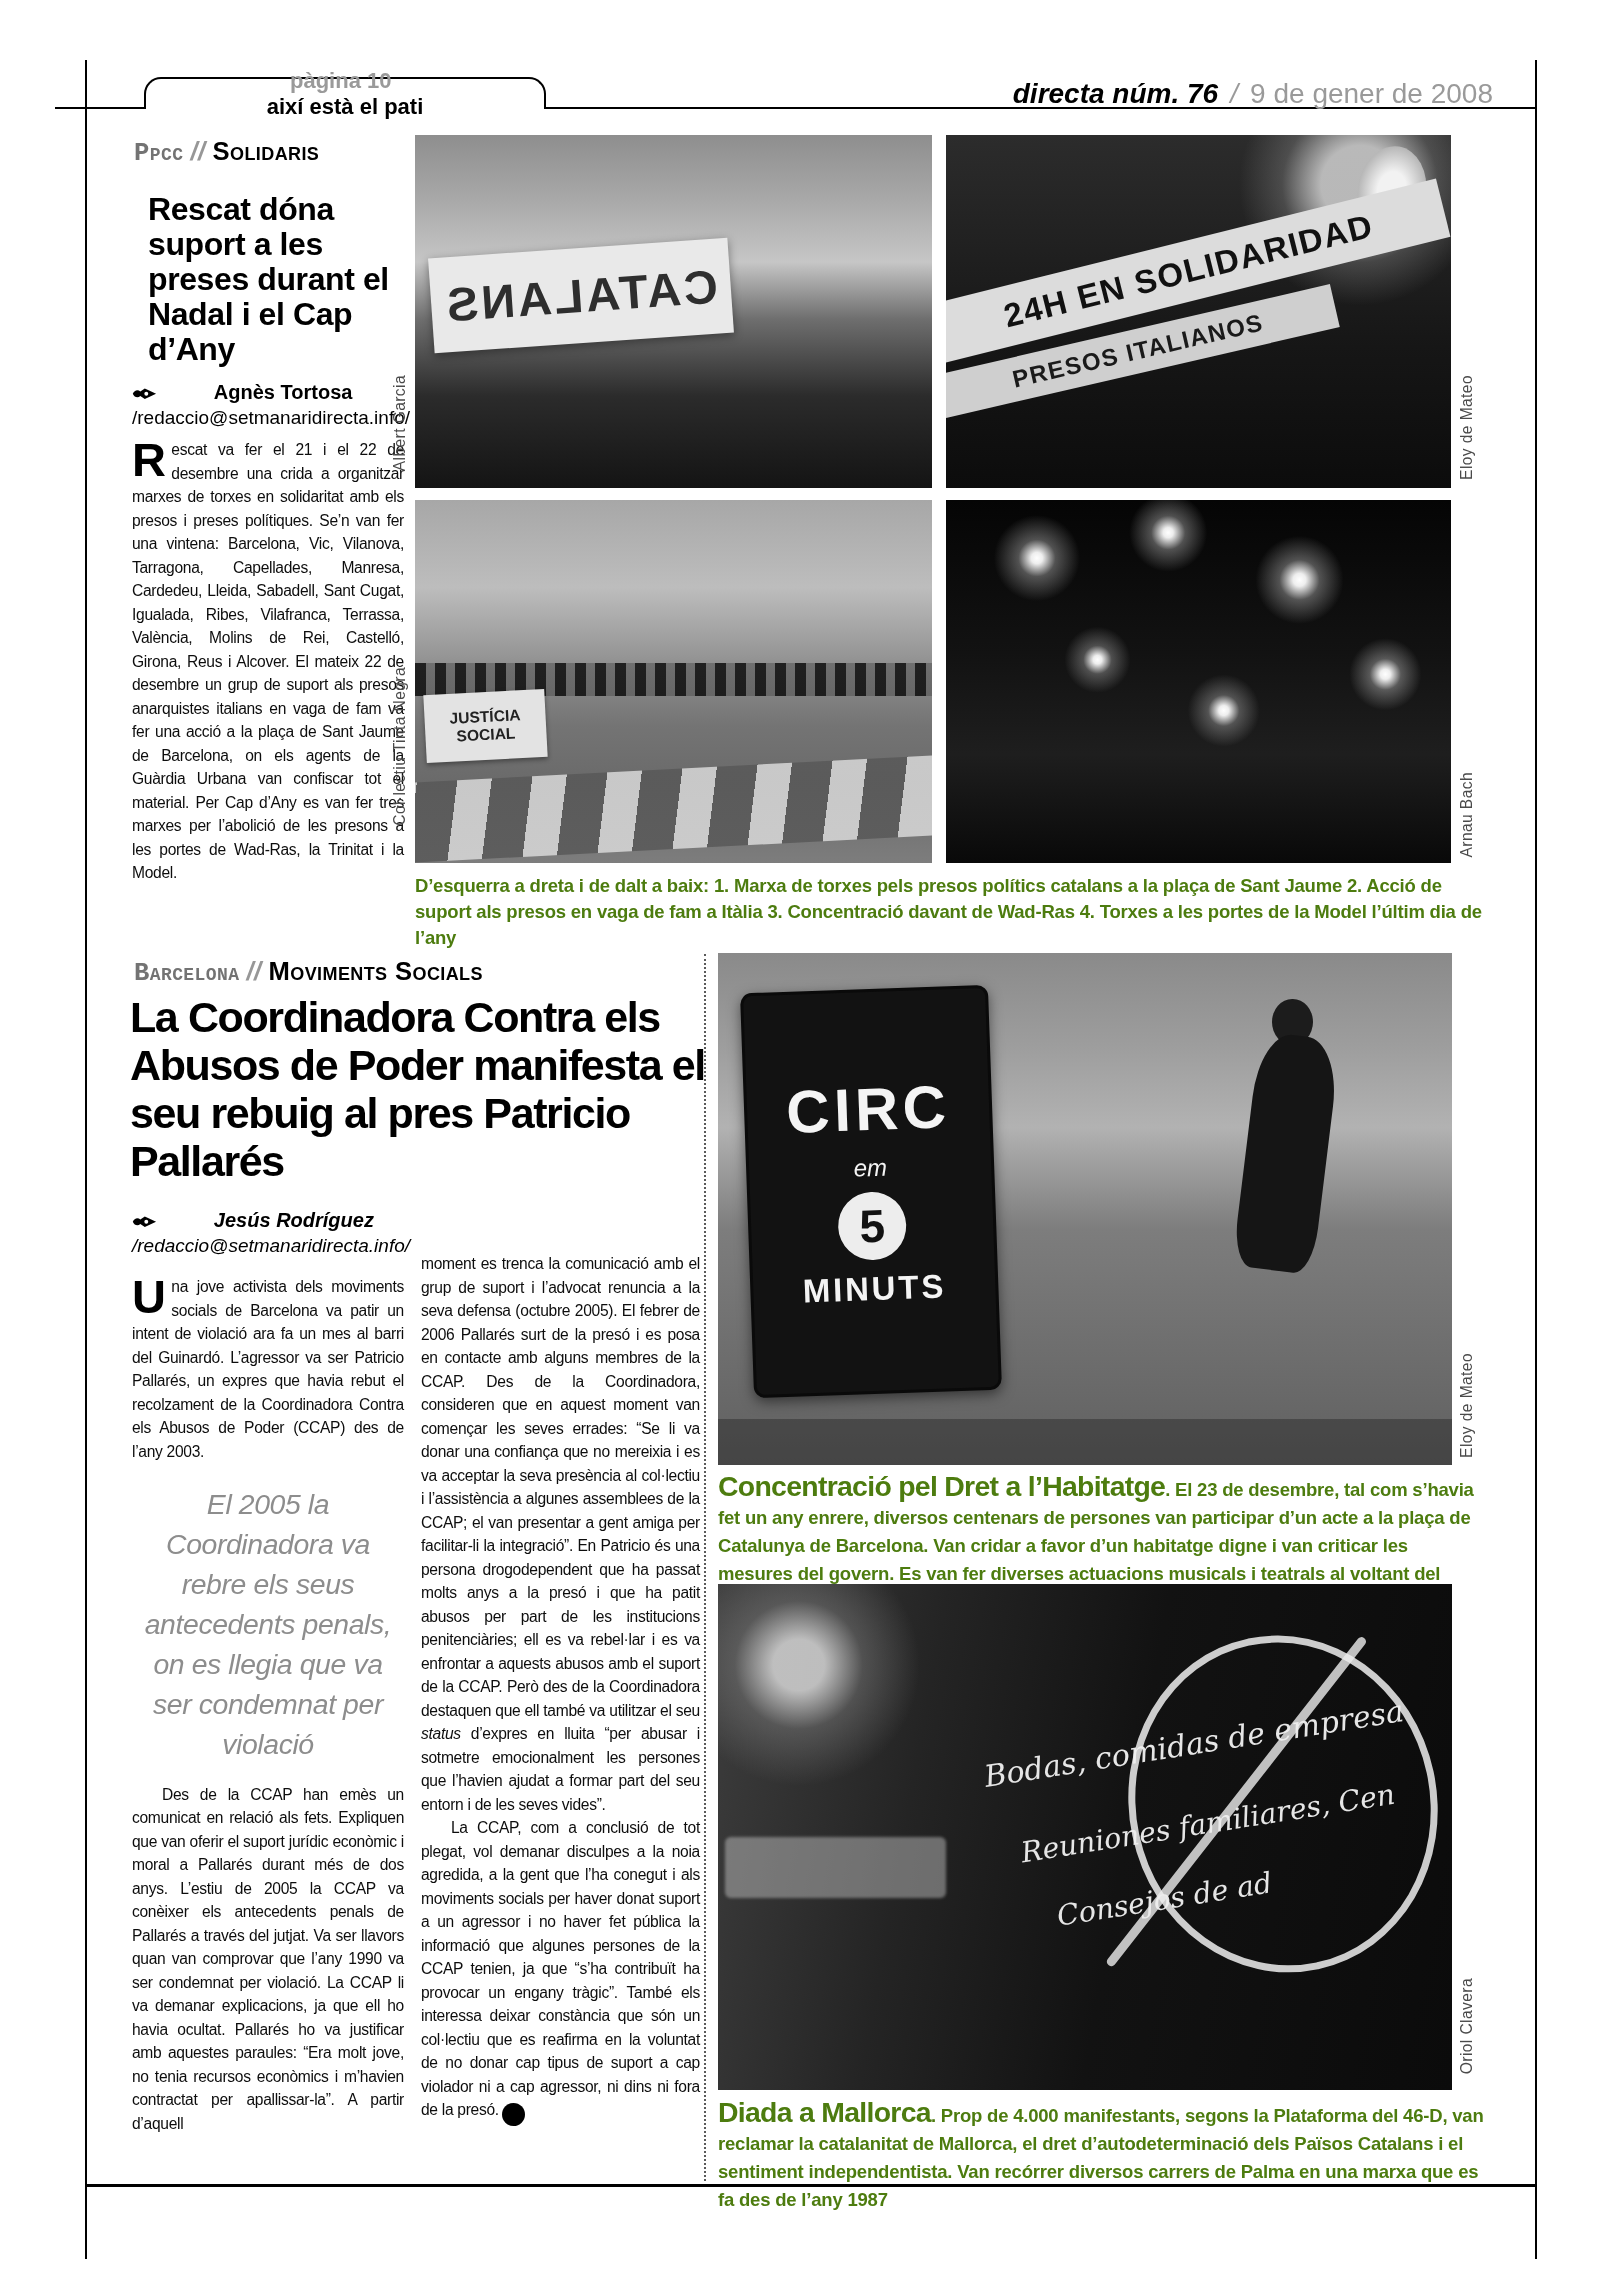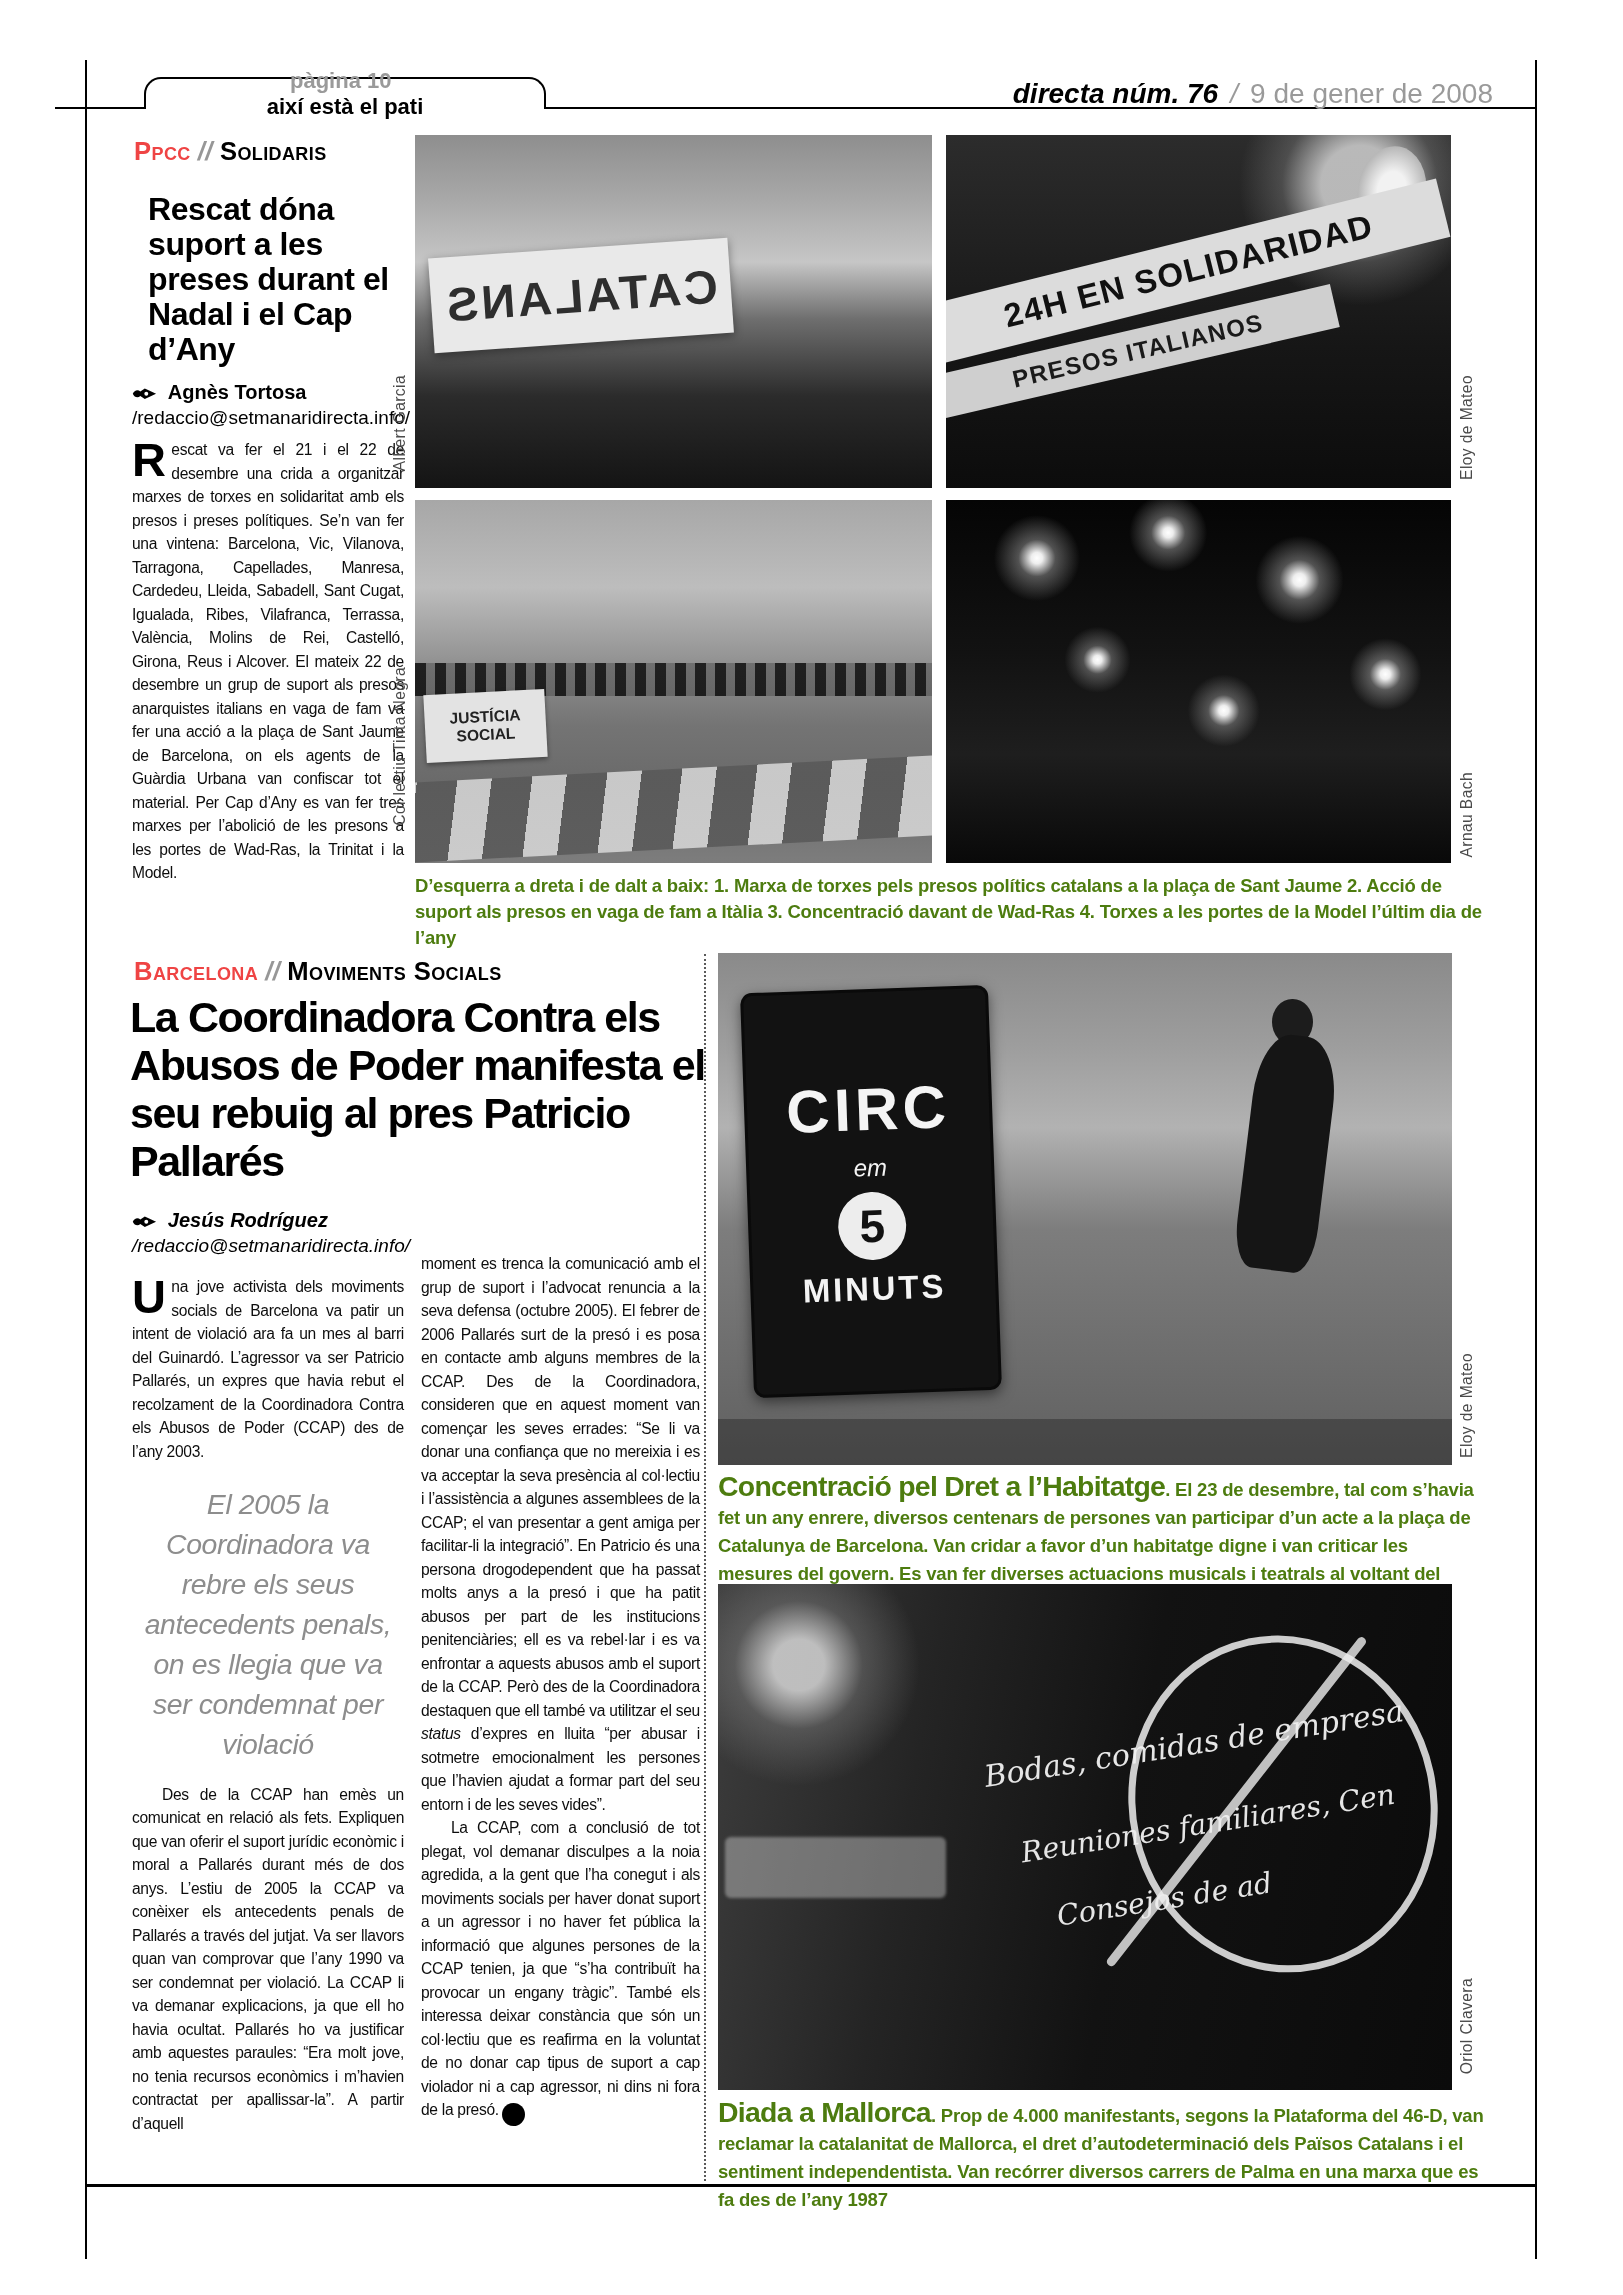--- a/index.html
+++ b/index.html
@@ -10,30 +10,30 @@
   .tab{position:absolute;left:144px;top:77px;width:402px;height:32px;border:2.1px solid #000;border-bottom:none;
        border-radius:17px 17px 0 0;background:#fff;display:flex;align-items:center;justify-content:center;
        font-size:22px;font-weight:bold;box-sizing:border-box;flex-direction:column;}
   .tab .gray{color:#9a9a9a;margin-right:8.5px;}
   .masthead{position:absolute;left:853px;top:78px;width:640px;text-align:right;font-size:28px;}
   .masthead .issue{font-style:italic;font-weight:bold;}
   .masthead .sep{color:#9a9a9a;font-style:italic;margin:0 4.3px;}
   .masthead .date{color:#9a9a9a;}
   
   .kicker{position:absolute;font-size:25.6px;font-weight:bold;font-variant:small-caps;letter-spacing:0.4px;}
-  .kicker .loc{color:#ef4444;}
+  .kicker .loc{color:#737373;font-family:Liberation Mono, monospace;}
   .kicker .slashes{color:#979797;font-style:italic;margin:0 7.1px;}
   .kicker .topic{color:#000;}
   .title1{position:absolute;left:132px;top:176px;width:281px;font-size:32px;line-height:35px;
           font-weight:bold;letter-spacing:-0.4px;}
   .title2{position:absolute;left:130px;top:993px;width:590px;font-size:43px;line-height:48px;
           font-weight:bold;letter-spacing:-1.4px;}
   
   .byline{position:absolute;width:299px;}
-  .byline .name{font-size:20px;font-weight:bold;}
+  .byline .name{font-size:20px;font-weight:bold;margin-left:46px;}
   .byline .email{font-size:19px;line-height:28.4px;}
   .nib{margin-right:7.1px;vertical-align:-1.4px;}
   
   .col{position:absolute;}
   .bodytext{font-size:15.6px;line-height:23.5px;text-align:justify;letter-spacing:-0.3px;margin:0;color:#0d0d0d;}
   .bodytext .dropcap{float:left;font-size:47px;line-height:40px;font-weight:bold;padding:2.1px 5.7px 0 0;color:#000;}
   .indent{text-indent:30px;}
   .pullquote{font-size:28.4px;line-height:40px;color:#8d8d8d;font-style:italic;text-align:center;
              letter-spacing:-0.4px;margin:21.3px 0 18.5px 0;}
   .ital{font-style:italic;}

